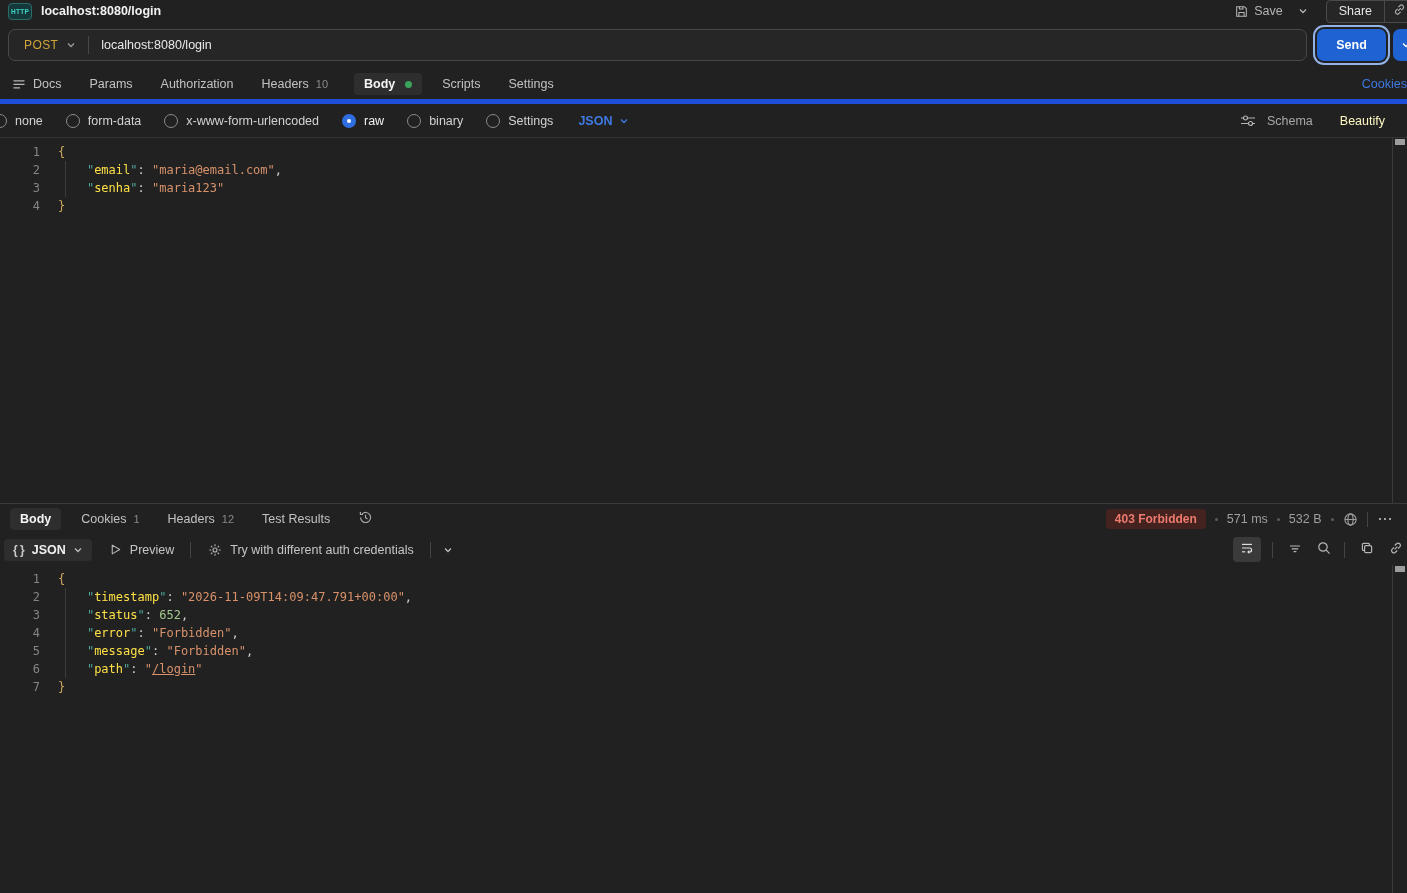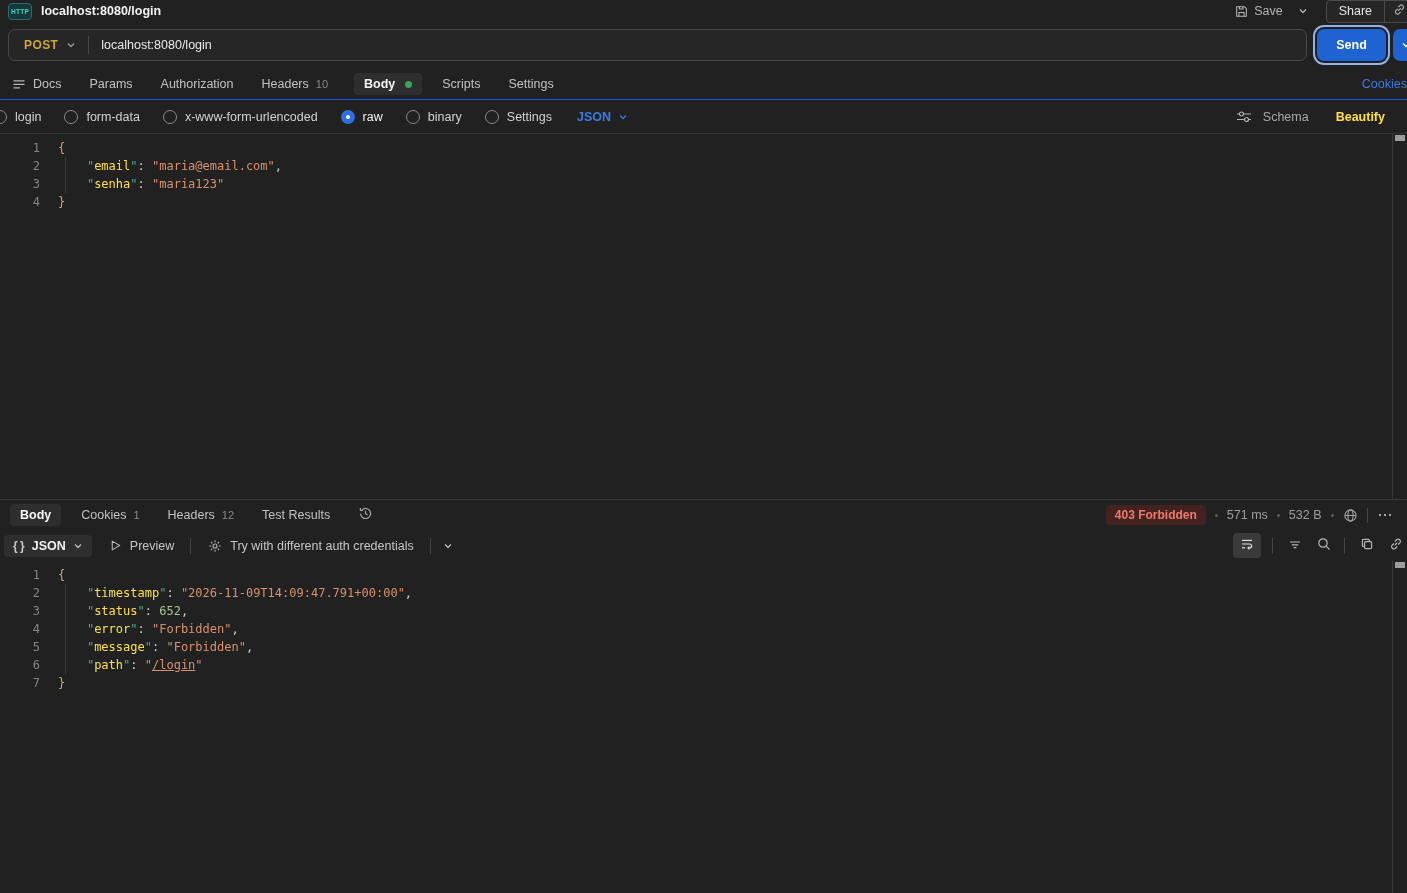--- a/index.html
+++ b/index.html
@@ -21,48 +21,48 @@
                margin-right:-8px;height:21px;background:#262626}
   .share-label{padding:0 12px;color:#e4e4e4}
   .share-group .vline{width:1px;height:100%;background:#4a4a4a}
   .share-link{padding:0 8px;color:#b5b5b5}
 
   
   .request-row{display:flex;align-items:center;padding:7px 0 8px 8px}
   .url-box{flex:1;display:flex;align-items:center;height:32px;border:1px solid #484848;border-radius:7px;
            background:#262626;box-sizing:border-box}
   .method{display:flex;align-items:center;gap:8px;padding:0 12px 0 15px;cursor:pointer}
-  .method-label{font-weight:bold;font-size:12px;color:#d0a439;letter-spacing:.4px}
+  .method-label{font-weight:normal;font-size:12px;color:#d0a439;letter-spacing:.4px}
   .url-divider{width:1px;height:18px;background:#474747}
   .url-text{padding-left:12px;color:#e9e9e9}
   .send{margin-left:10px;width:69px;height:32px;background:#1f62d2;border:none;border-radius:7px;color:#fff;
         font-weight:bold;font-size:12.5px;font-family:inherit;cursor:pointer;
         box-shadow:0 0 0 2px #212121,0 0 0 4px #93b2e6}
   .send-more{margin-left:7px;margin-right:-12px;width:26px;height:32px;background:#1f62d2;border:none;border-radius:7px;
              color:#fff;display:flex;align-items:center;justify-content:center;cursor:pointer}
 
   
-  .tabs-row{display:flex;align-items:center;height:30px;padding:0 10px;border-bottom:1px solid #1d4ed8;color:#c2c2c2}
+  .tabs-row{display:flex;align-items:center;height:30px;padding:0 10px;border-bottom:5px solid #1d4ed8;color:#c2c2c2}
   .tab{display:flex;align-items:center;gap:7px;margin-right:24px;cursor:pointer;padding:4px 2px;white-space:nowrap}
   .tab .count{color:#8a8a8a;font-size:11px}
   .tab.active{background:#2e2e2e;border-radius:4px;padding:4px 10px;margin-right:18px;color:#f5f5f5;font-weight:bold}
   .dot{width:7px;height:7px;border-radius:50%;background:#3aa45a;margin-left:3px}
   .cookies-link{margin-left:auto;color:#3e7ae2;margin-right:-10px;cursor:pointer;white-space:nowrap}
 
   
   .options-row{display:flex;align-items:center;height:33px;padding:0 10px;border-bottom:1px solid #333;color:#d2d2d2}
   .mode{display:flex;align-items:center;gap:8px;margin-right:23px;cursor:pointer;white-space:nowrap}
   .mode:first-child{margin-left:-17px}
   .radio{width:14px;height:14px;border-radius:50%;border:1.5px solid #8a8a8a;box-sizing:border-box;position:relative;flex:none}
   .mode.selected .radio{border:none;background:#2e6ee0}
   .mode.selected .radio::after{content:"";position:absolute;left:5px;top:5px;width:4px;height:4px;border-radius:50%;background:#fff}
   .mode.selected .mlabel{color:#f2f2f2}
   .json-select{display:flex;align-items:center;gap:7px;color:#3e7ae2;font-weight:bold;margin-left:2px;cursor:pointer}
   .schema-item{display:flex;align-items:center;gap:11px;color:#a8a8a8;margin-left:auto;cursor:pointer}
-  .beautify{color:#fde047;font-weight:bold;margin-left:27px;padding-right:12px;cursor:pointer}
+  .beautify{color:#fef9c3;font-weight:normal;margin-left:27px;padding-right:12px;cursor:pointer}
 
   
   .editor{position:relative;font-family:"DejaVu Sans Mono",monospace;font-size:12px;line-height:18px;color:#d4d4d4}
   .editor .lines{padding-top:5px}
   .editor .line{display:flex}
   .editor .ln{width:40px;text-align:right;color:#858585;flex:none}
   .editor .code{margin-left:18px;white-space:pre}
   .editor .guide{position:absolute;width:1px;background:#3c3c3c}
   .editor .scroll{position:absolute;top:0;right:0;bottom:0;width:14px;border-left:1px solid #3a3a3a}
   .editor .thumb{margin:1px auto 0;width:10px;height:6px;background:#9d9d9d}
@@ -187,21 +187,21 @@
         <span>Settings</span>
       </span>
     </span>
   <span class="cookies-link">Cookies</span>
 </div>
 
 <div class="options-row">
   <span id="body-modes" style="display:flex;align-items:center">
       <span class="mode">
         <span class="radio"></span>
-        <span class="mlabel">login</span>
+        <span class="mlabel">none</span>
       </span>
       <span class="mode">
         <span class="radio"></span>
         <span class="mlabel">form-data</span>
       </span>
       <span class="mode">
         <span class="radio"></span>
         <span class="mlabel">x-www-form-urlencoded</span>
       </span>
       <span class="mode selected">

